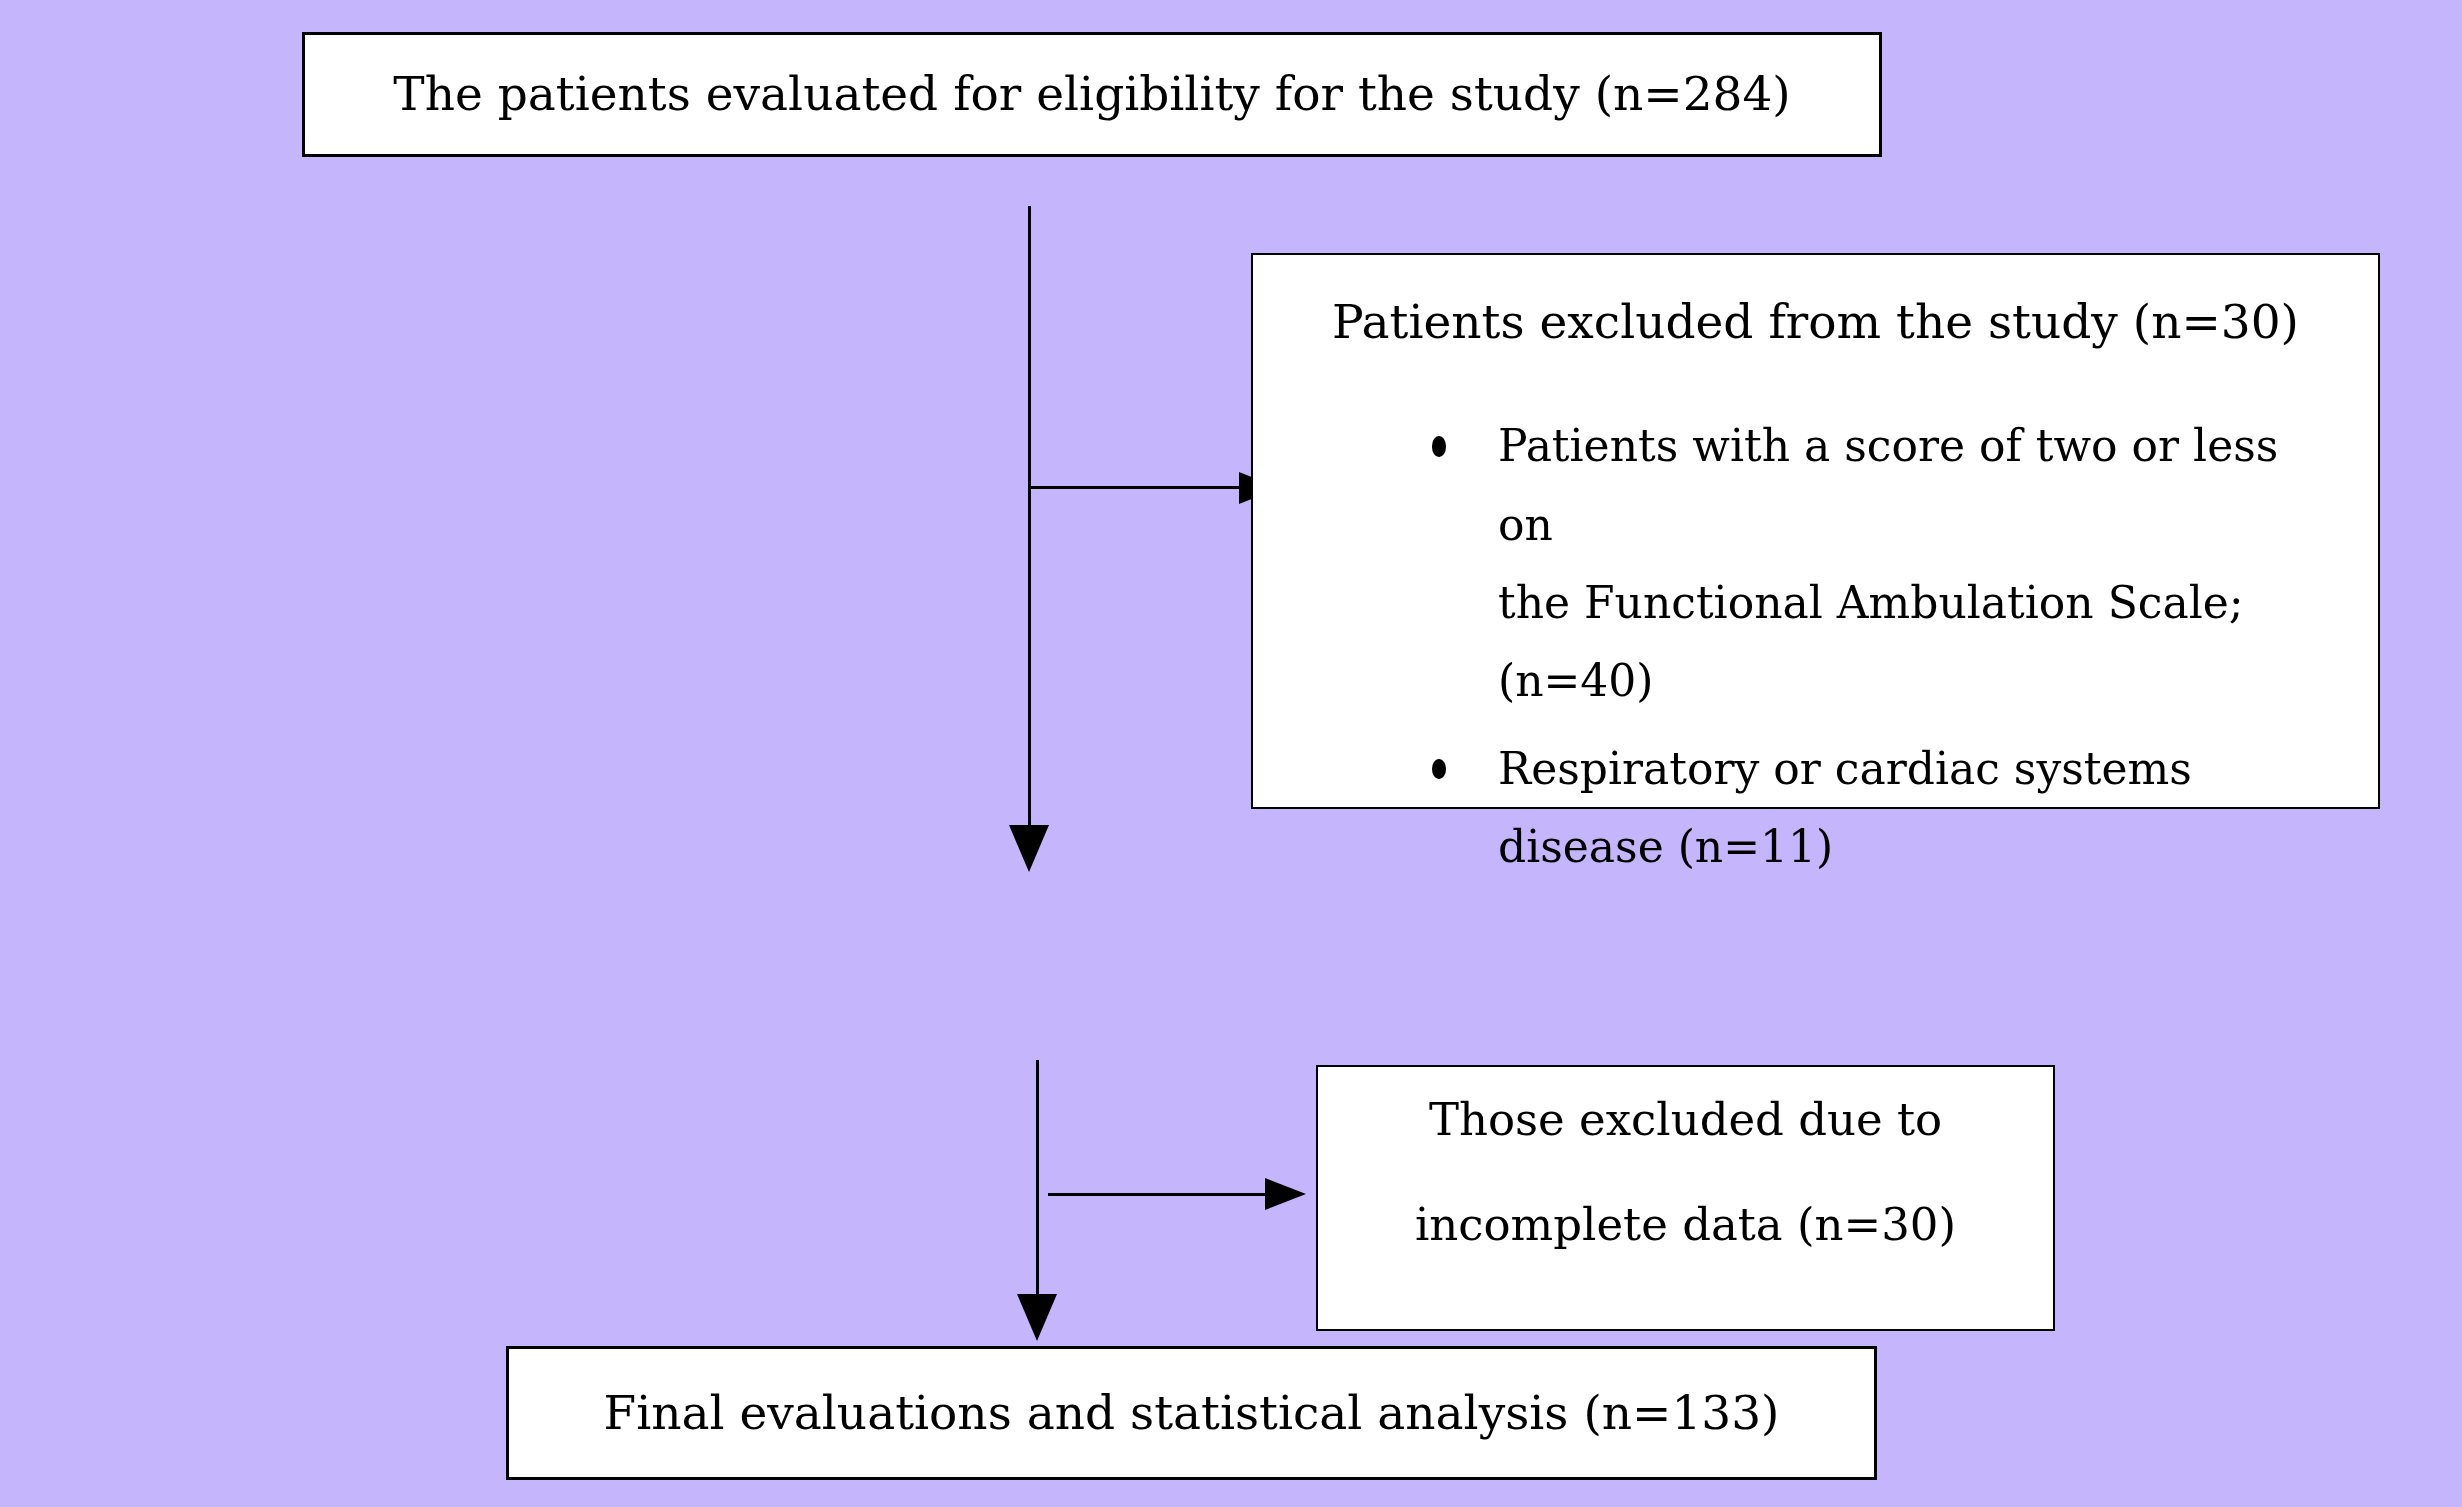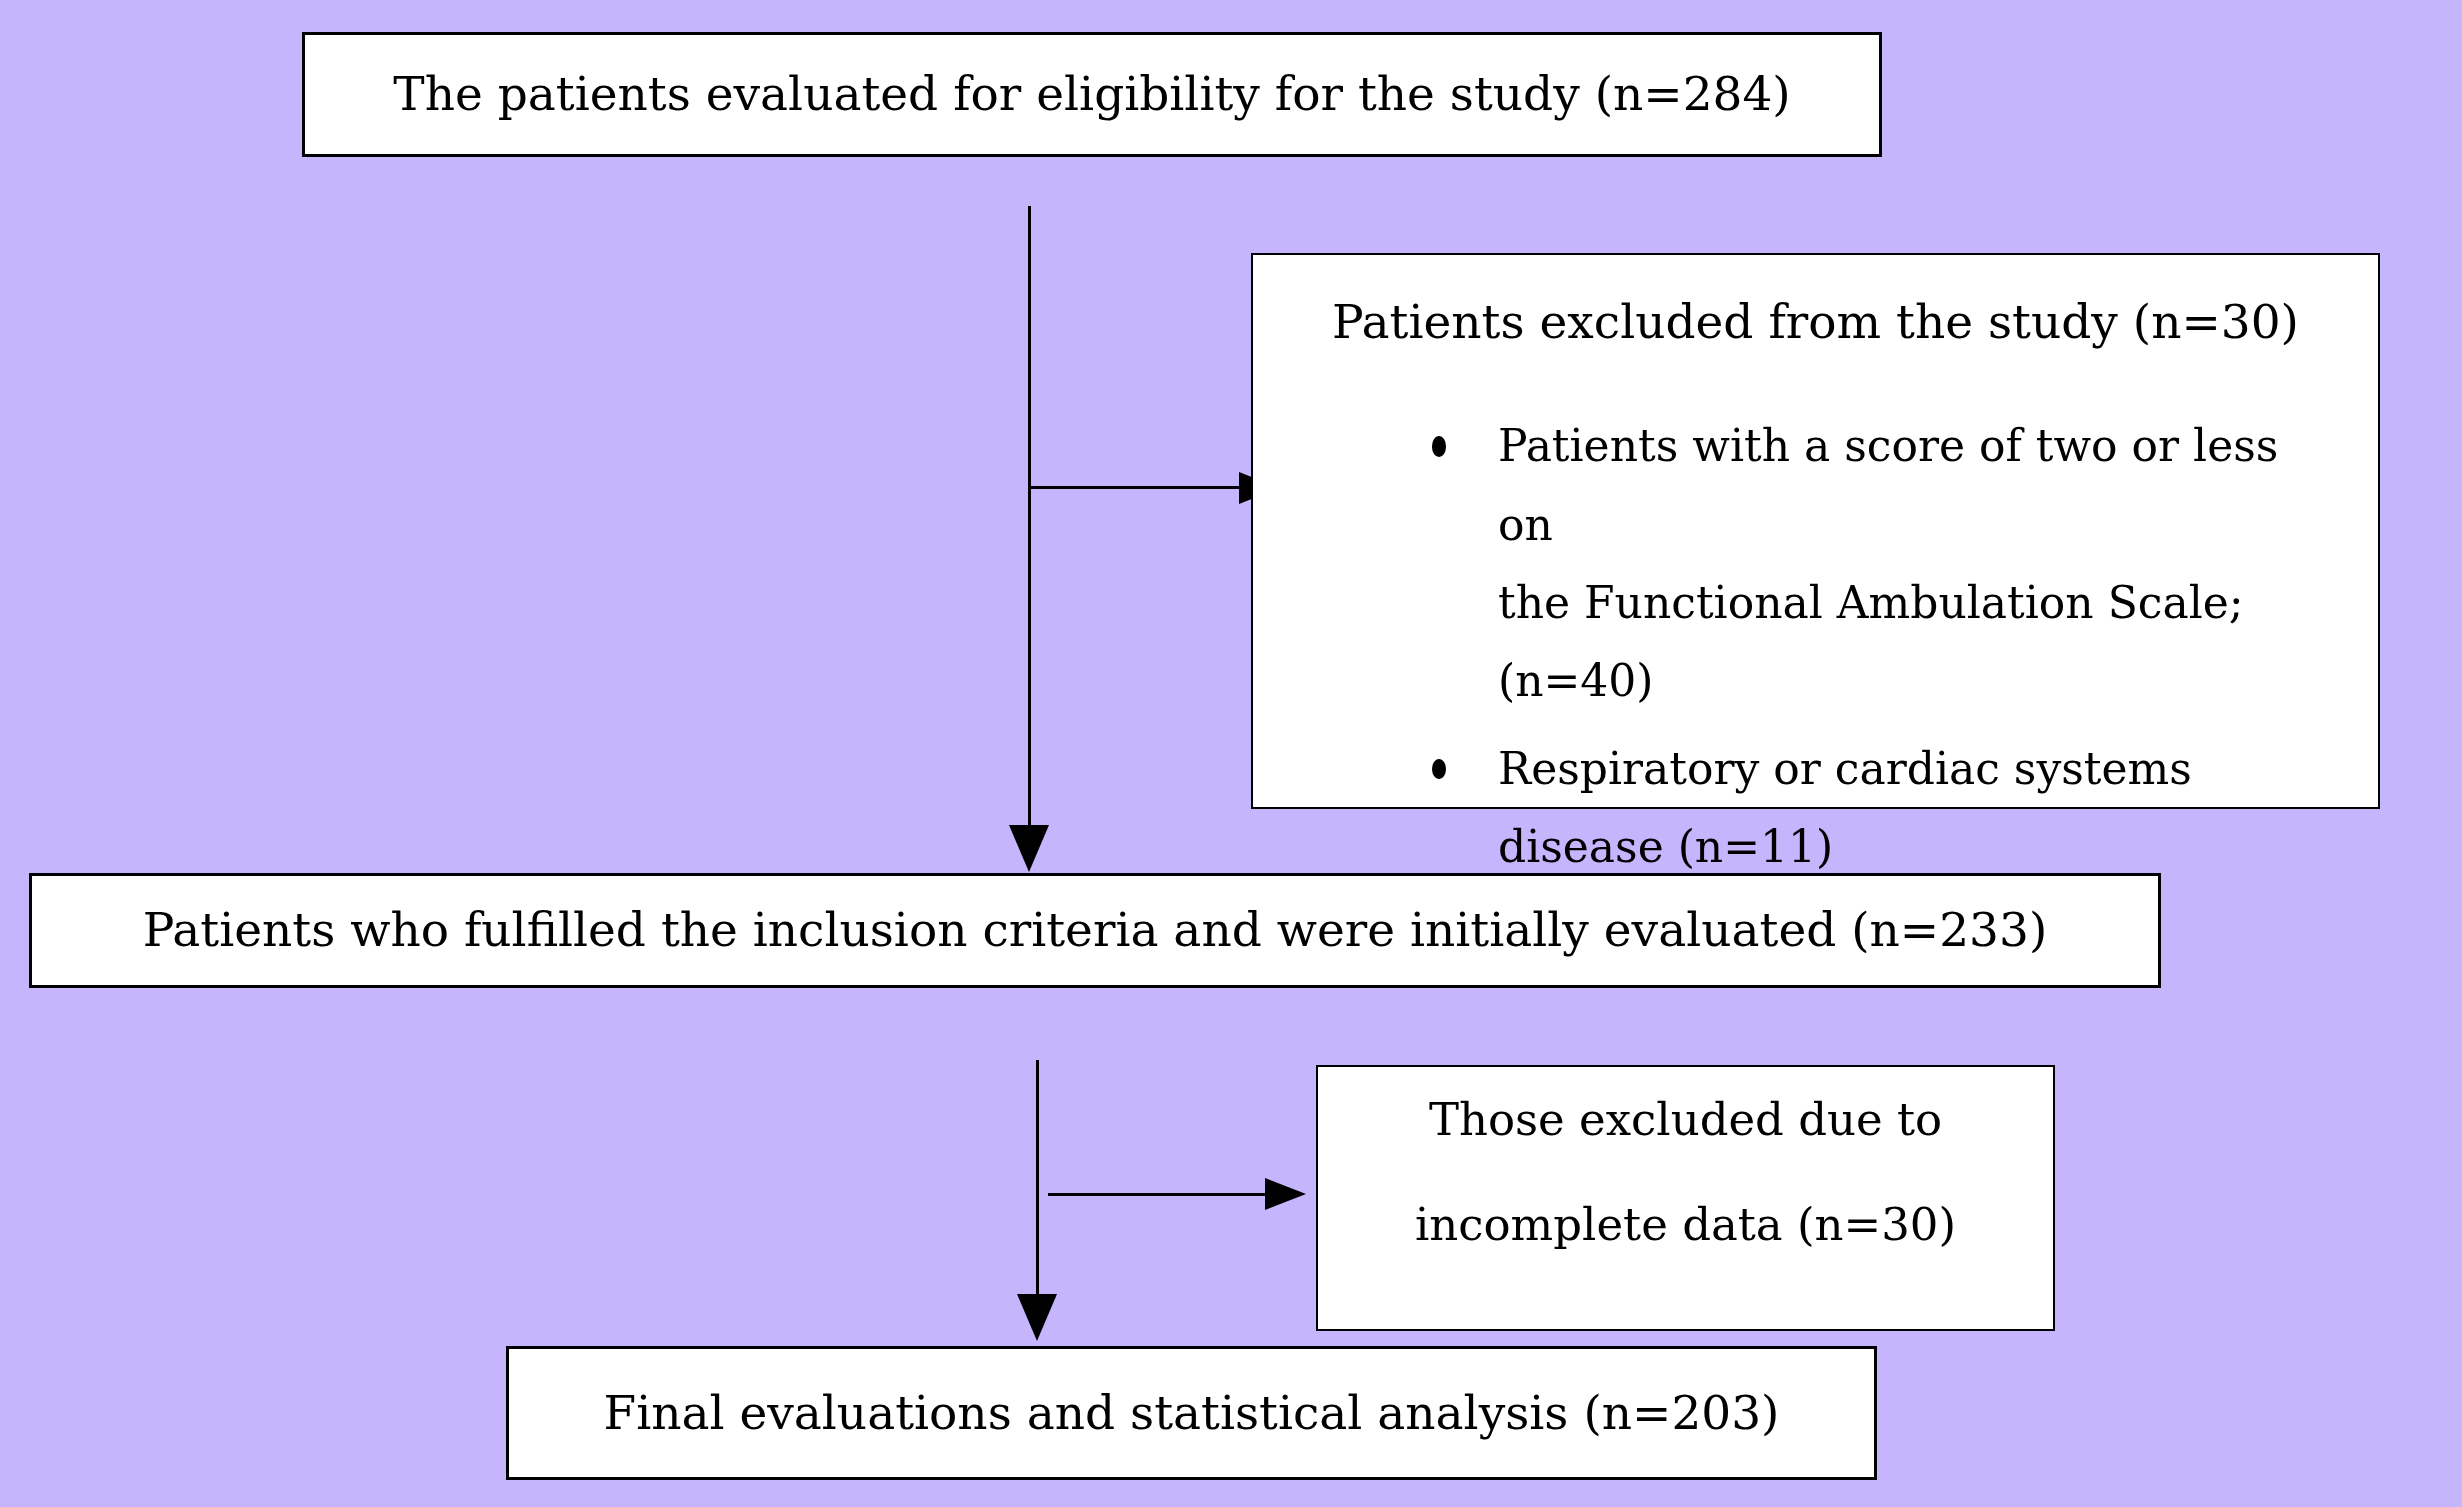--- a/index.html
+++ b/index.html
@@ -143,33 +143,30 @@
         <div>(n=40)</div>
       </div>
       <div class="bullet-item">
         <span class="bullet-dot"></span>
         <div>Respiratory or cardiac systems</div>
         <div>disease (n=11)</div>
       </div>
     </div>
   </div>
 
-  <div class="box main-box" id="box-inclusion">
-    <span class="main-text">Patients who fulfilled the inclusion criteria and were initially evaluated (n=233)</span>
-  </div>
 
   <div class="line" id="vline2"></div>
   <div id="arrowhead-down-2"></div>
 
   <div class="line" id="hline2"></div>
   <div id="arrowhead-right-2"></div>
 
   <div class="box excl-box" id="box-excluded-incomplete">
     <div class="excl2-line1">Those excluded due to</div>
     <div class="excl2-line2">incomplete data (n=30)</div>
   </div>
 
   <div class="box main-box" id="box-final">
-    <span class="main-text">Final evaluations and statistical analysis (n=203)</span>
+    <span class="main-text">Final evaluations and statistical analysis (n=133)</span>
   </div>
 
 </div>
 
 
 </body></html>

